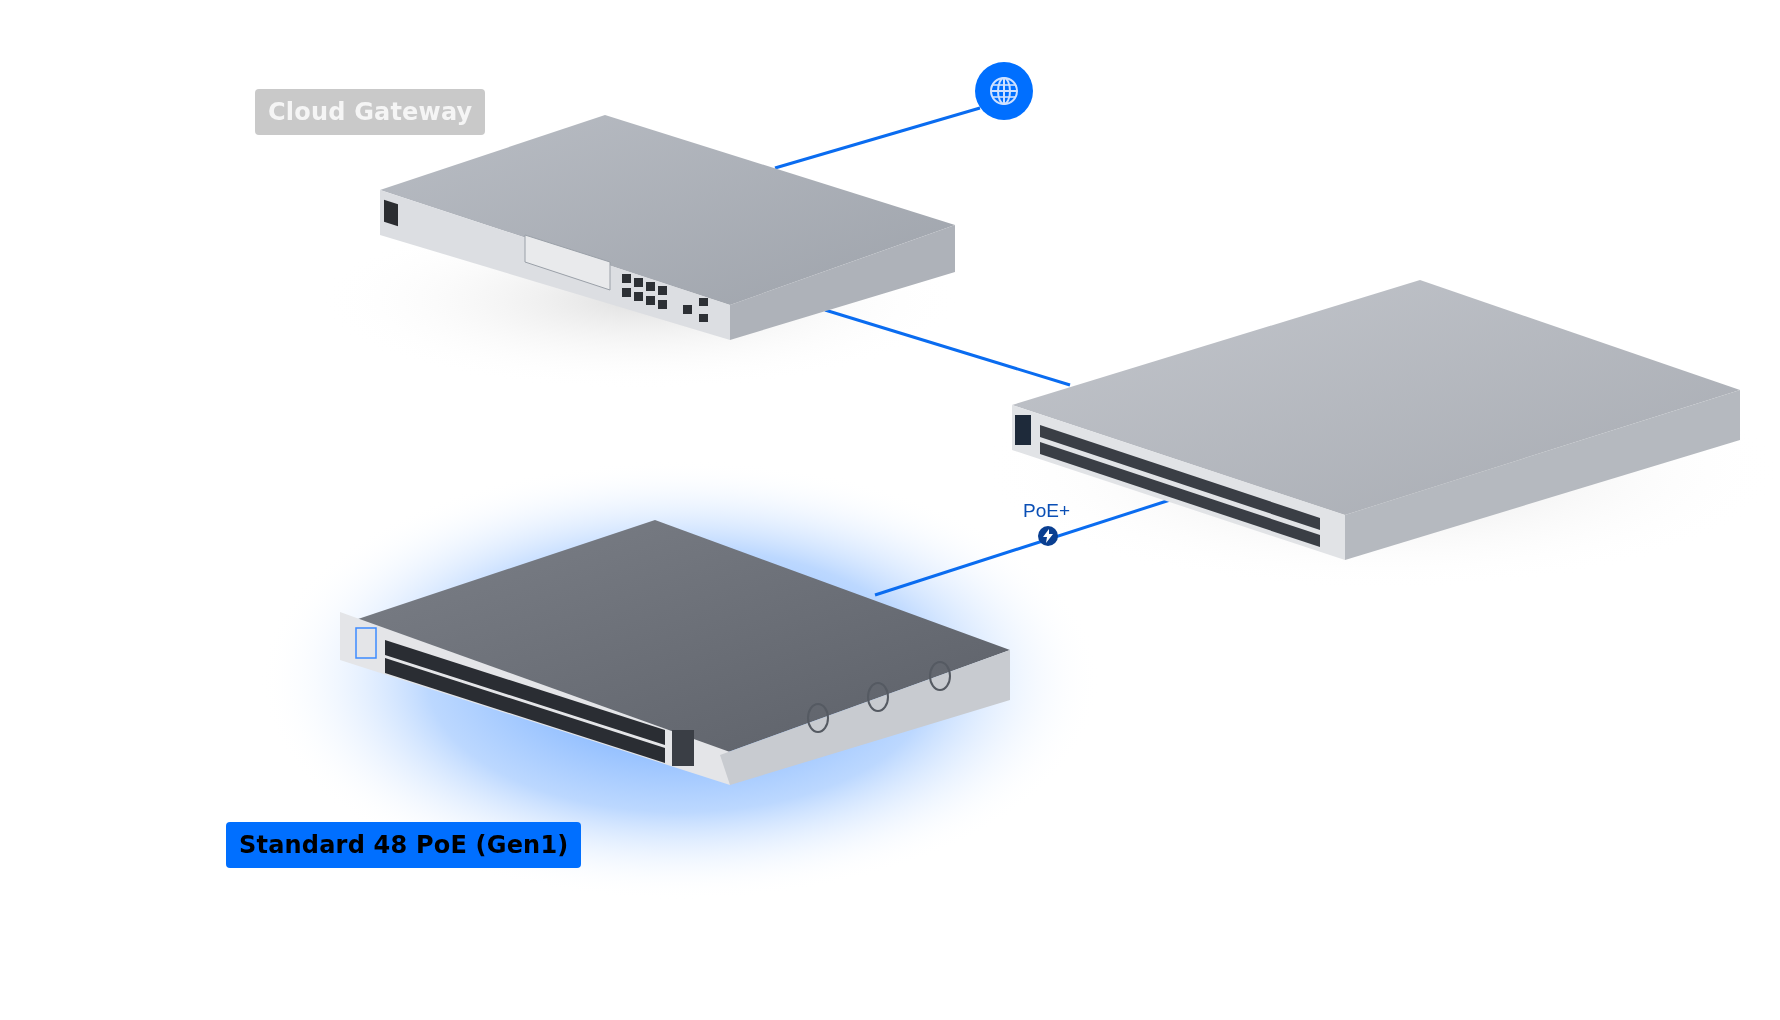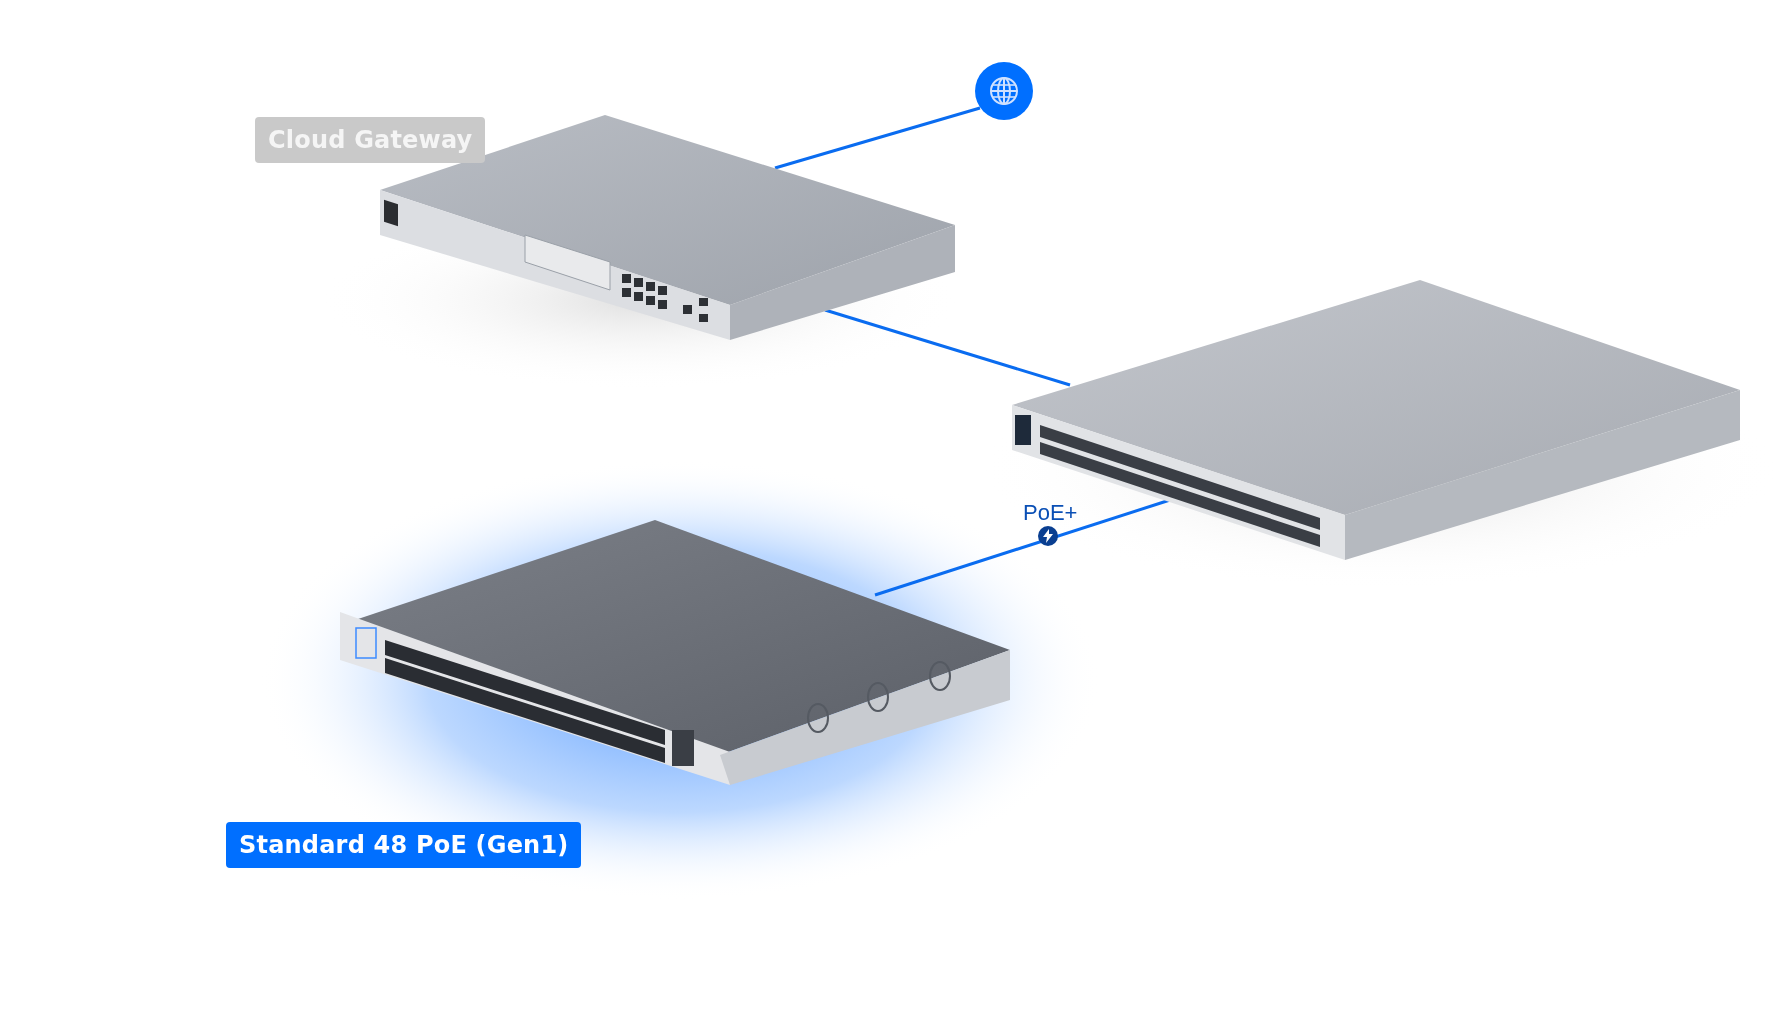--- a/index.html
+++ b/index.html
@@ -8,28 +8,28 @@
     overflow: hidden; font-family: "DejaVu Sans", "Liberation Sans", sans-serif;
   }
   .stage { position: absolute; left: 0; top: 0; width: 1780px; height: 1020px; }
   svg.links { position: absolute; left: 0; top: 0; }
   .label {
     position: absolute; padding: 0 13px; height: 46px; line-height: 46px;
     border-radius: 4px; font-size: 24px; font-weight: 600; color: #ffffff;
     white-space: nowrap; letter-spacing: 0.2px;
   }
   .label.inactive { background: #c9c9c9; color: #f5f5f5; }
-  .label.active { background: #006fff; color: #ffffff; text-align: right; }
+  .label.active { background: #006fff; color: #000000; text-align: right; }
   .globe-node {
     position: absolute; left: 975px; top: 62px; width: 58px; height: 58px;
     border-radius: 50%; background: #006fff;
     display: flex; align-items: center; justify-content: center;
   }
   .poe-text {
-    position: absolute; left: 1023px; top: 500px; font-size: 22px; color: #0a4fb5;
+    position: absolute; left: 1023px; top: 500px; font-size: 19px; color: #0a4fb5;
     font-family: "Liberation Sans", sans-serif;
   }
   .poe-badge {
     position: absolute; left: 1038px; top: 526px; width: 20px; height: 20px;
     border-radius: 50%; background: #0a3f91; display: flex; align-items: center; justify-content: center;
   }
 </style>
 </head>
 <body>
 
@@ -124,21 +124,21 @@
     <svg width="34" height="34" viewBox="0 0 34 34">
       <circle cx="17" cy="17" r="13" fill="none" stroke="#cfe1ff" stroke-width="2"></circle>
       <ellipse cx="17" cy="17" rx="6" ry="13" fill="none" stroke="#cfe1ff" stroke-width="2"></ellipse>
       <line x1="4" y1="17" x2="30" y2="17" stroke="#cfe1ff" stroke-width="2"></line>
       <line x1="17" y1="4" x2="17" y2="30" stroke="#cfe1ff" stroke-width="2"></line>
       <line x1="6" y1="11" x2="28" y2="11" stroke="#cfe1ff" stroke-width="1.6"></line>
       <line x1="6" y1="23" x2="28" y2="23" stroke="#cfe1ff" stroke-width="1.6"></line>
     </svg>
   </div>
 
-  <div class="label inactive" style="left:255px; top:89px;margin-top:28px;">Cloud Gateway</div>
+  <div class="label inactive" style="left:255px; top:89px;">Cloud Gateway</div>
   <div class="label active" style="left:226px; top:822px;">Standard 48 PoE (Gen1)</div>
 
   <div class="poe-text">PoE+</div>
   <div class="poe-badge">
     <svg width="12" height="14" viewBox="0 0 12 14">
       <polygon points="7,0 1,8 5,8 4,14 11,5 7,5" fill="#ffffff"></polygon>
     </svg>
   </div>
 </div>
 

